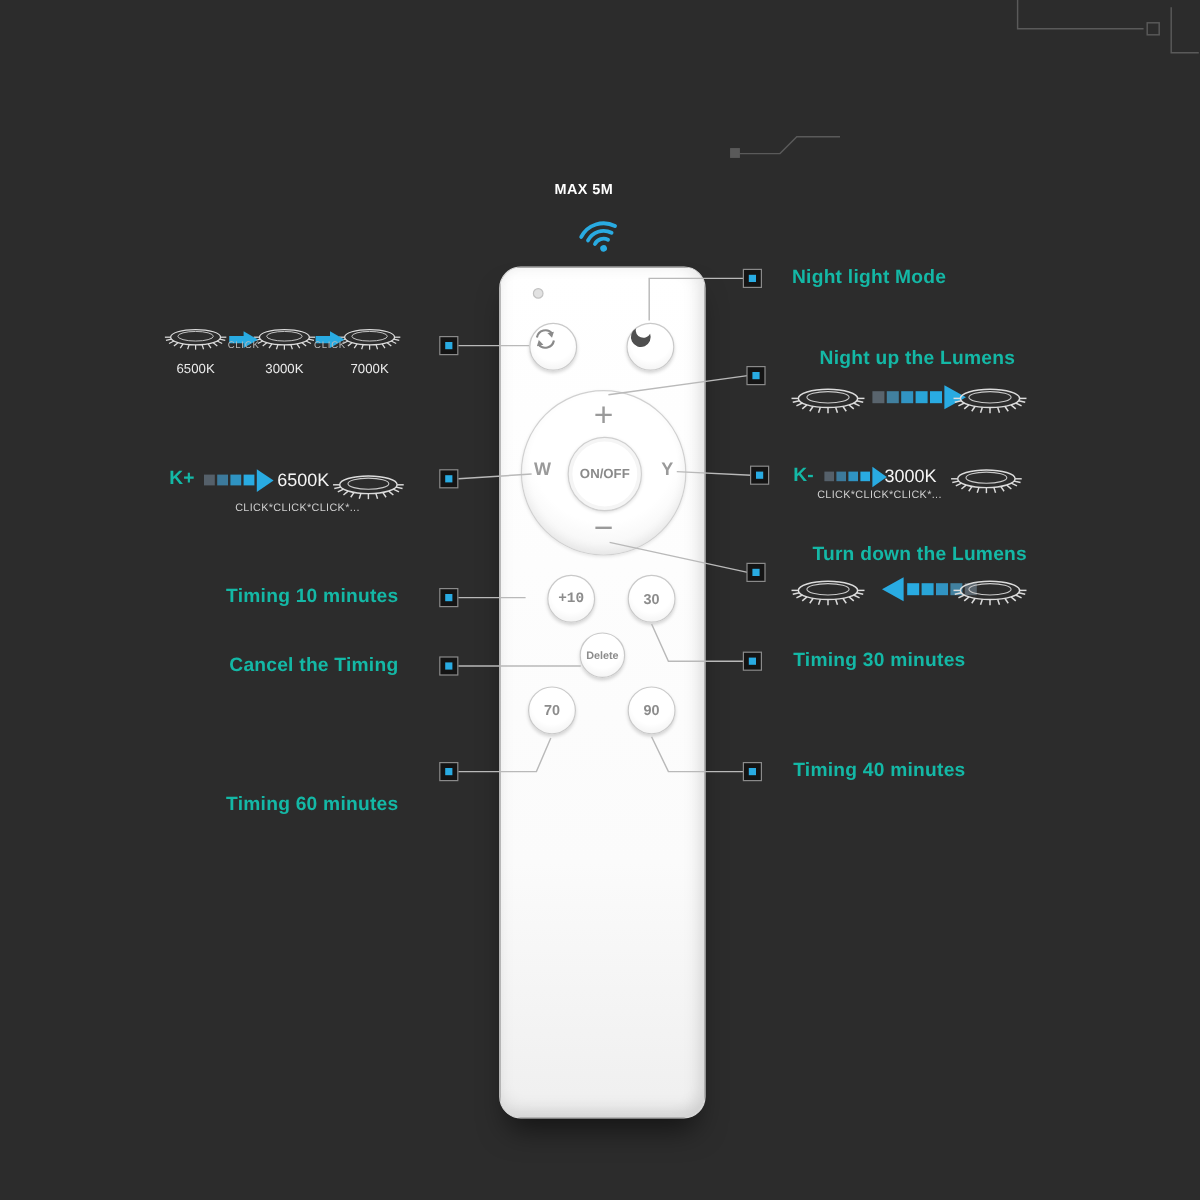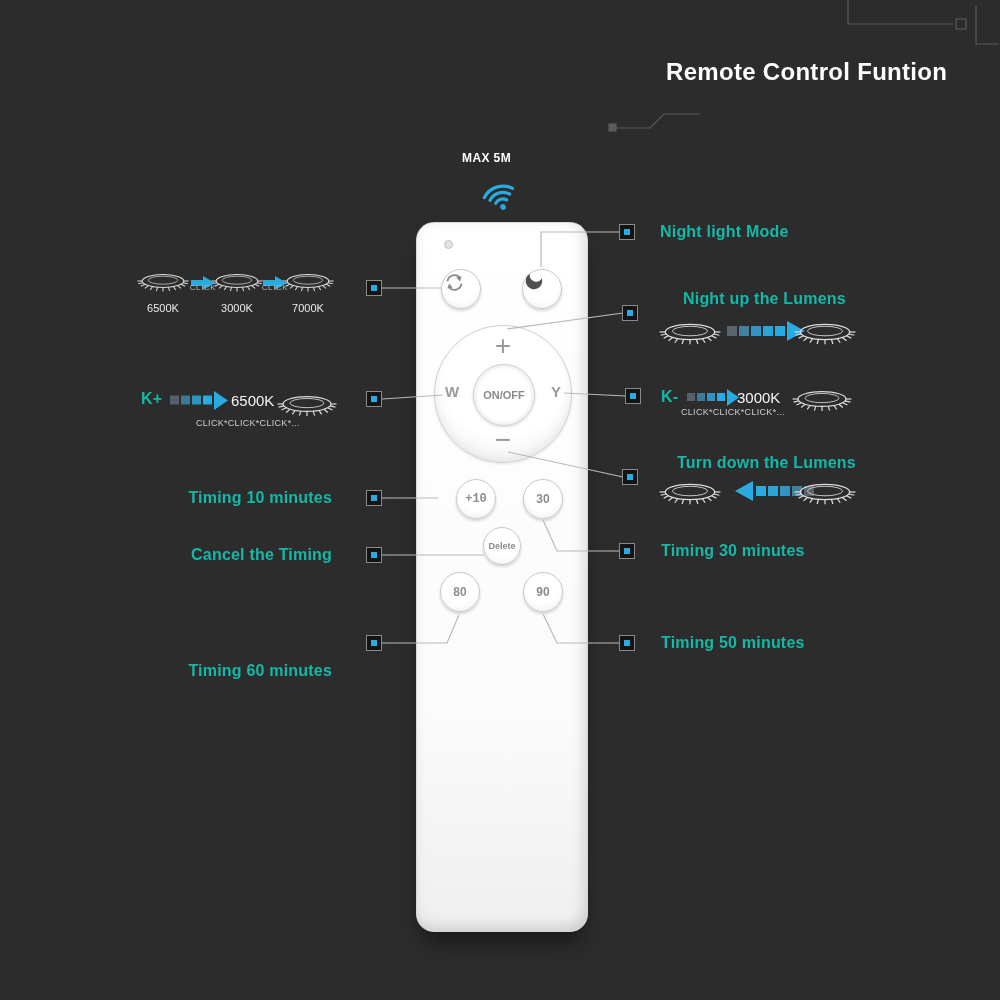--- a/index.html
+++ b/index.html
@@ -160,21 +160,21 @@
       <div class="dir plus">+</div>
       <div class="dir minus">−</div>
       <div class="dir w">W</div>
       <div class="dir y">Y</div>
       <div class="onoff">ON/OFF</div>
     </div>
 
     <div class="rbtn small" style="left:39px;top:256px;font-family:Liberation Mono, monospace;">+10</div>
     <div class="rbtn small" style="left:106px;top:256px;">30</div>
     <div class="rbtn delete" style="left:66px;top:304px;">Delete</div>
-    <div class="rbtn small" style="left:23px;top:349px;">80</div>
+    <div class="rbtn small" style="left:23px;top:349px;">70</div>
     <div class="rbtn small" style="left:106px;top:349px;">90</div>
   </div>
 
   <svg id="connectors" width="1000" height="1000">
     <g stroke="#b9b9b9" stroke-width="1.2" fill="none">
       <polyline points="382,288 441,288"></polyline>
       <polyline points="382,399 443,395"></polyline>
       <polyline points="382,498 438,498"></polyline>
       <polyline points="382,555 484,555"></polyline>
       <polyline points="382,643 447,643 459,615"></polyline>
@@ -226,21 +226,20 @@
           <rect x="619.5" y="543.5" width="15" height="15" fill="#141414" stroke="#8a8a8a"></rect>
           <rect x="624" y="548" width="6" height="6" fill="#29abe2"></rect>
         </g>
       <g>
           <rect x="619.5" y="635.5" width="15" height="15" fill="#141414" stroke="#8a8a8a"></rect>
           <rect x="624" y="640" width="6" height="6" fill="#29abe2"></rect>
         </g>
     </g>
   </svg>
 
-  <div class="title">Remote Control Funtion</div>
   <div class="maxlabel">MAX 5M</div>
 
   <div class="lbl-tiny" style="left:186px;top:255px;width:34px;">CLICK</div>
   <div class="lbl-tiny" style="left:258px;top:255px;width:34px;">CLICK</div>
   <div class="lbl-sm" style="left:138px;top:302px;width:50px;">6500K</div>
   <div class="lbl-sm" style="left:212px;top:302px;width:50px;">3000K</div>
   <div class="lbl-sm" style="left:283px;top:302px;width:50px;">7000K</div>
 
   <div class="lbl" style="left:141px;top:390px;">K+</div>
   <div class="lbl-val" style="left:231px;top:392px;">6500K</div>
@@ -250,15 +249,15 @@
   <div class="lbl lbl-right" style="left:132px;top:546px;width:200px;">Cancel the Timing</div>
   <div class="lbl lbl-right" style="left:132px;top:662px;width:200px;text-align:right;">Timing 60 minutes</div>
 
   <div class="lbl" style="left:660px;top:223px;">Night light Mode</div>
   <div class="lbl" style="left:683px;top:290px;">Night up the Lumens</div>
   <div class="lbl" style="left:661px;top:388px;">K-</div>
   <div class="lbl-val" style="left:737px;top:389px;">3000K</div>
   <div class="lbl-click" style="left:681px;top:407px;">CLICK*CLICK*CLICK*...</div>
   <div class="lbl" style="left:677px;top:454px;text-align:right;">Turn down the Lumens</div>
   <div class="lbl" style="left:661px;top:542px;">Timing 30 minutes</div>
-  <div class="lbl" style="left:661px;top:634px;">Timing 50 minutes</div>
+  <div class="lbl" style="left:661px;top:634px;">Timing 40 minutes</div>
 
 </div>
 
 </body></html>

